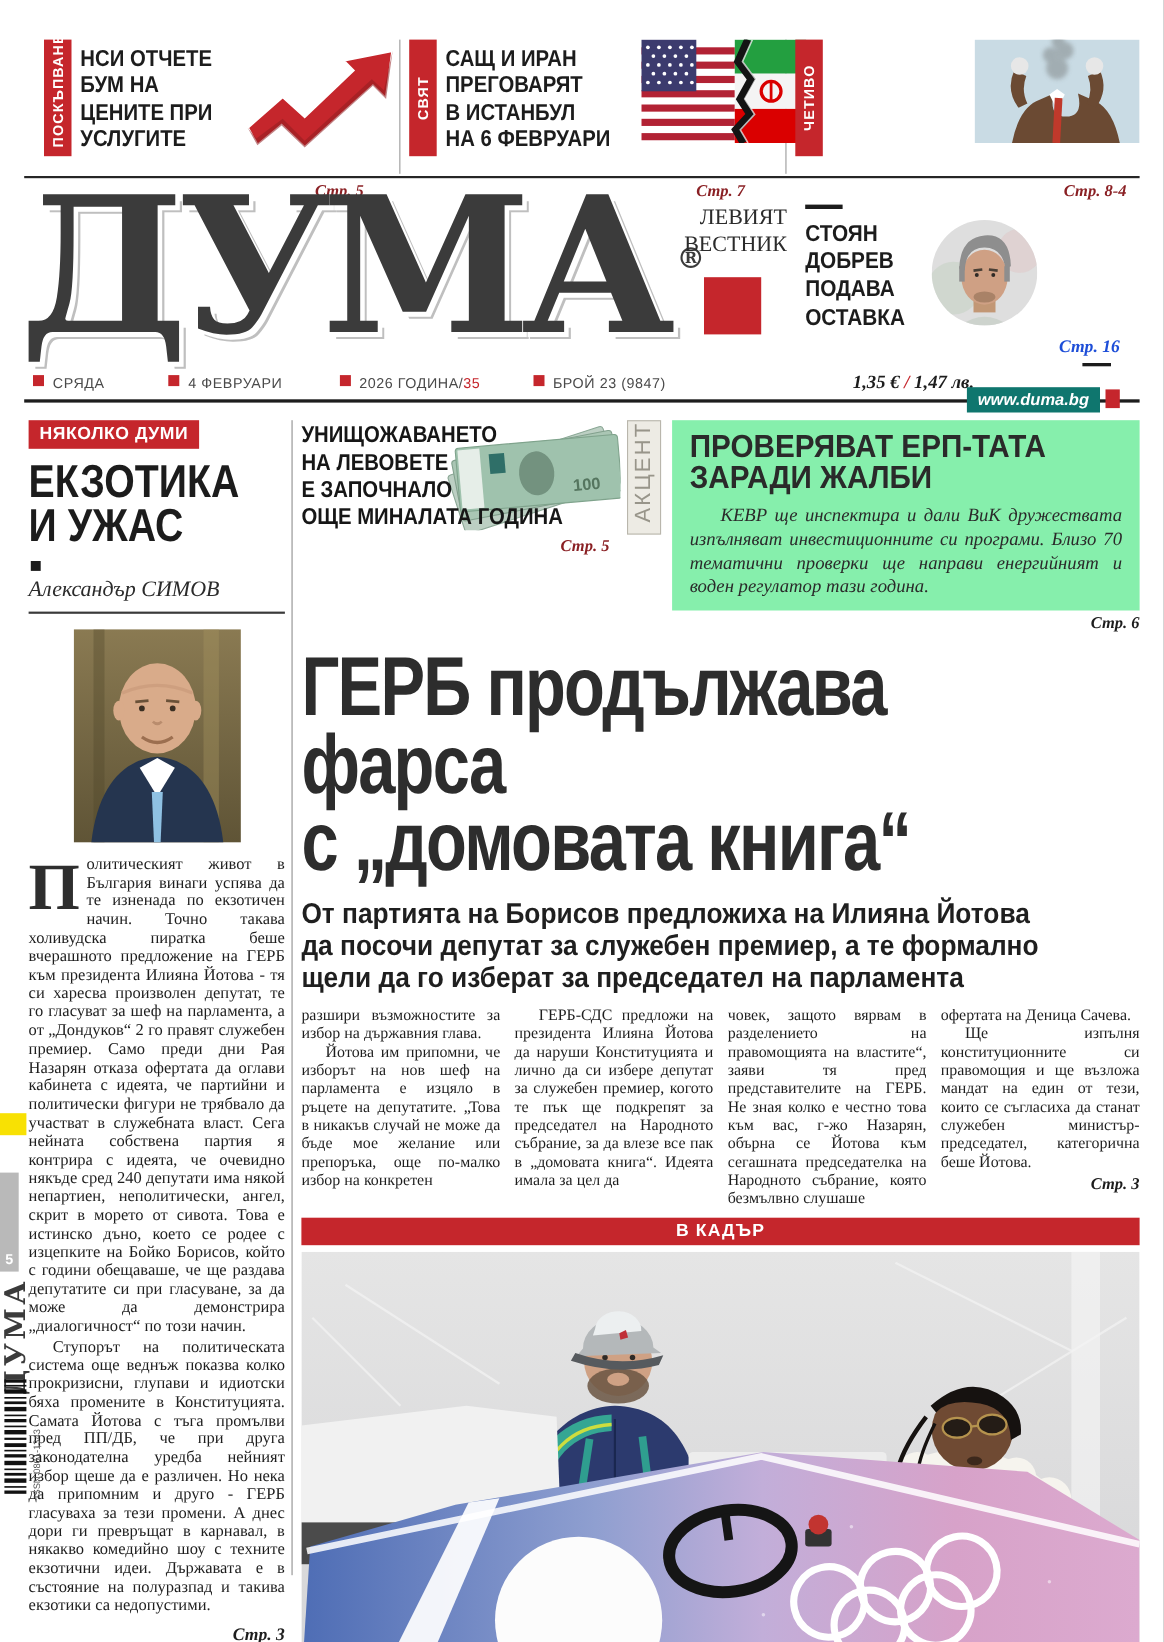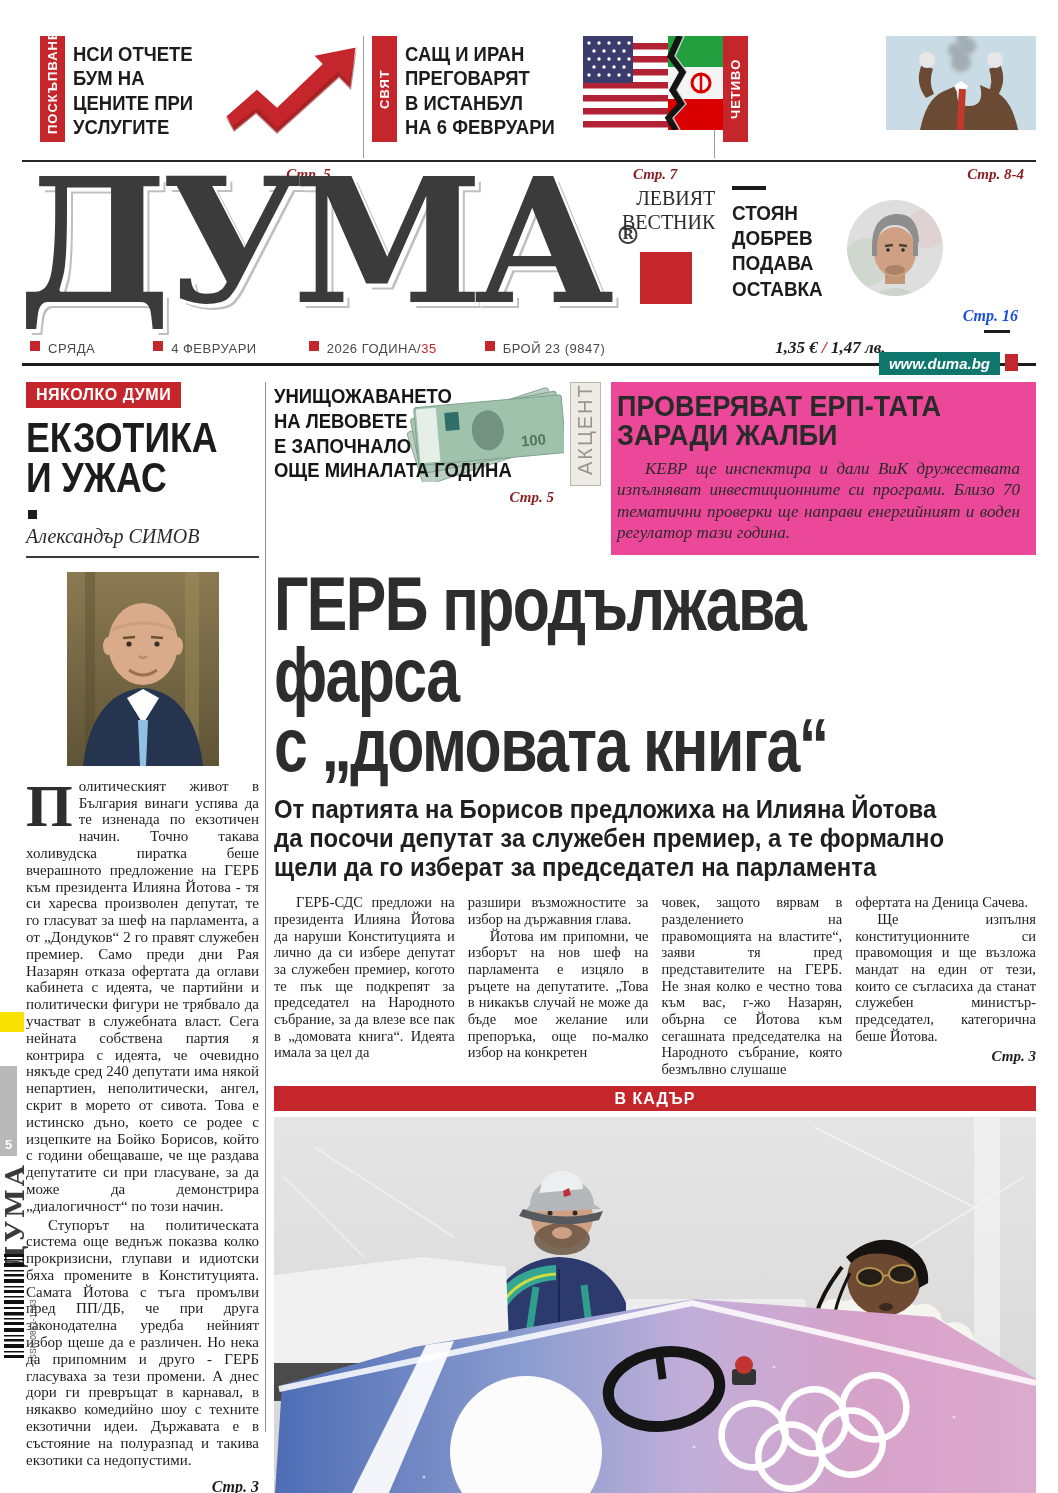--- a/index.html
+++ b/index.html
@@ -80,21 +80,21 @@
   .row1{display:flex;align-items:stretch;}
   .money{width:286px;position:relative;flex:0 0 auto;}
   .money-head{position:relative;z-index:2;font:bold 21px/1.18 "Liberation Sans",sans-serif;color:#161616;
               transform:scaleX(.88);transform-origin:0 0;margin-top:2px;}
   .money-art{position:absolute;right:-4px;top:0;z-index:1;}
   .money-page{position:relative;z-index:2;text-align:right;font:bold italic 15px "Liberation Serif",serif;color:#8a2024;margin-top:6px;padding-right:6px;}
   .accent-tab{writing-mode:vertical-rl;transform:rotate(180deg);background:#edebe4;border:1px solid #b9b6ac;
               color:#98958a;font:20px "Liberation Sans",sans-serif;letter-spacing:2px;padding:10px 3px;
               margin:0 10px;height:104px;box-sizing:border-box;text-align:center;flex:0 0 auto;align-self:flex-start;}
   .accent-wrap{flex:1;}
-  .accent-box{background:#ec4899;padding:10px 16px 12px 6px;}
+  .accent-box{background:#86efac;padding:10px 16px 12px 16px;}
   .accent-head{font:bold 29px/1 "Liberation Sans",sans-serif;color:#2a2a2a;transform:scaleX(.93);transform-origin:0 0;}
   .accent-body{font:italic 17px/1.25 "Liberation Serif",serif;color:#2a2a2a;margin-top:8px;text-indent:28px;text-align:justify;}
   .accent-page{text-align:right;font:bold italic 15px "Liberation Serif",serif;color:#1d1d1d;margin-top:4px;}
 
   .lead-head{font:bold 76px/0.93 "Liberation Sans",sans-serif;color:#2d2d2d;letter-spacing:-2px;
              transform:scaleX(.8);transform-origin:0 0;margin-top:14px;}
   .lead-sub{font:bold 26px/1.12 "Liberation Sans",sans-serif;color:#1f1f1f;transform:scaleX(.92);transform-origin:0 0;margin-top:14px;}
   .lead-cols{display:grid;grid-template-columns:repeat(4,1fr);gap:13px;margin-top:12px;
              font:14.5px/1.15 "Liberation Serif",serif;text-align:justify;color:#1e1e1e;}
   .lead-cols p{margin:0;}
@@ -362,37 +362,38 @@
 Е ЗАПОЧНАЛО
 ОЩЕ МИНАЛАТА ГОДИНА</div>
         <div class="money-page" data-bind="money.page">Стр. 5</div>
       </div>
       <div class="accent-tab" data-bind="accent.tab">АКЦЕНТ</div>
       <div class="accent-wrap">
         <div class="accent-box">
           <div class="accent-head" data-bind="accent.headline">ПРОВЕРЯВАТ ЕРП-ТАТА ЗАРАДИ ЖАЛБИ</div>
           <div class="accent-body" data-bind="accent.body">КЕВР ще инспектира и дали ВиК дружествата изпълняват инвестиционните си програми. Близо 70 тематични проверки ще направи енергийният и воден регулатор тази година.</div>
         </div>
+        <div class="accent-page" data-bind="accent.page">Стр. 6</div>
       </div>
     </div>
 
     <div class="lead-head" data-bind="lead.headline">ГЕРБ продължава фарса
 с „домовата книга“</div>
     <div class="lead-sub" data-bind="lead.subhead">От партията на Борисов предложиха на Илияна Йотова
 да посочи депутат за служебен премиер, а те формално
 щели да го изберат за председател на парламента</div>
 
     <div class="lead-cols">
       <div>
+        <p data-bind="lead.col2_p1">разшири възможностите за избор на държавния глава.</p>
+        <p class="ind" data-bind="lead.col2_p2">Йотова им припомни, че изборът на нов шеф на парламента е изцяло в ръцете на депутатите. „Това в никакъв случай не може да бъде мое желание или препоръка, още по-малко избор на конкретен</p>
+      </div>
+      <div>
           <p class="ind" data-bind="lead.col1_p1">ГЕРБ-СДС предложи на президента Илияна Йотова да наруши Конституцията и лично да си избере депутат за служебен премиер, когото те пък ще подкрепят за председател на Народното събрание, за да влезе все пак в „домовата книга“. Идеята имала за цел да</p>
         </div>
-      <div>
-        <p data-bind="lead.col2_p1">разшири възможностите за избор на държавния глава.</p>
-        <p class="ind" data-bind="lead.col2_p2">Йотова им припомни, че изборът на нов шеф на парламента е изцяло в ръцете на депутатите. „Това в никакъв случай не може да бъде мое желание или препоръка, още по-малко избор на конкретен</p>
-      </div>
       <div>
           <p data-bind="lead.col3_p1">човек, защото вярвам в разделението на правомощията на властите“, заяви тя пред представителите на ГЕРБ. Не зная колко е честно това към вас, г-жо Назарян, обърна се Йотова към сегашната председателка на Народното събрание, която безмълвно слушаше</p>
         </div>
       <div>
         <p data-bind="lead.col4_p1">офертата на Деница Сачева.</p>
         <p class="ind" data-bind="lead.col4_p2">Ще изпълня конституционните си правомощия и ще възложа мандат на един от тези, които се съгласиха да станат служебен министър-председател, категорична беше Йотова.</p>
         <div class="lead-page" data-bind="lead.page">Стр. 3</div>
       </div>
     </div>
 

